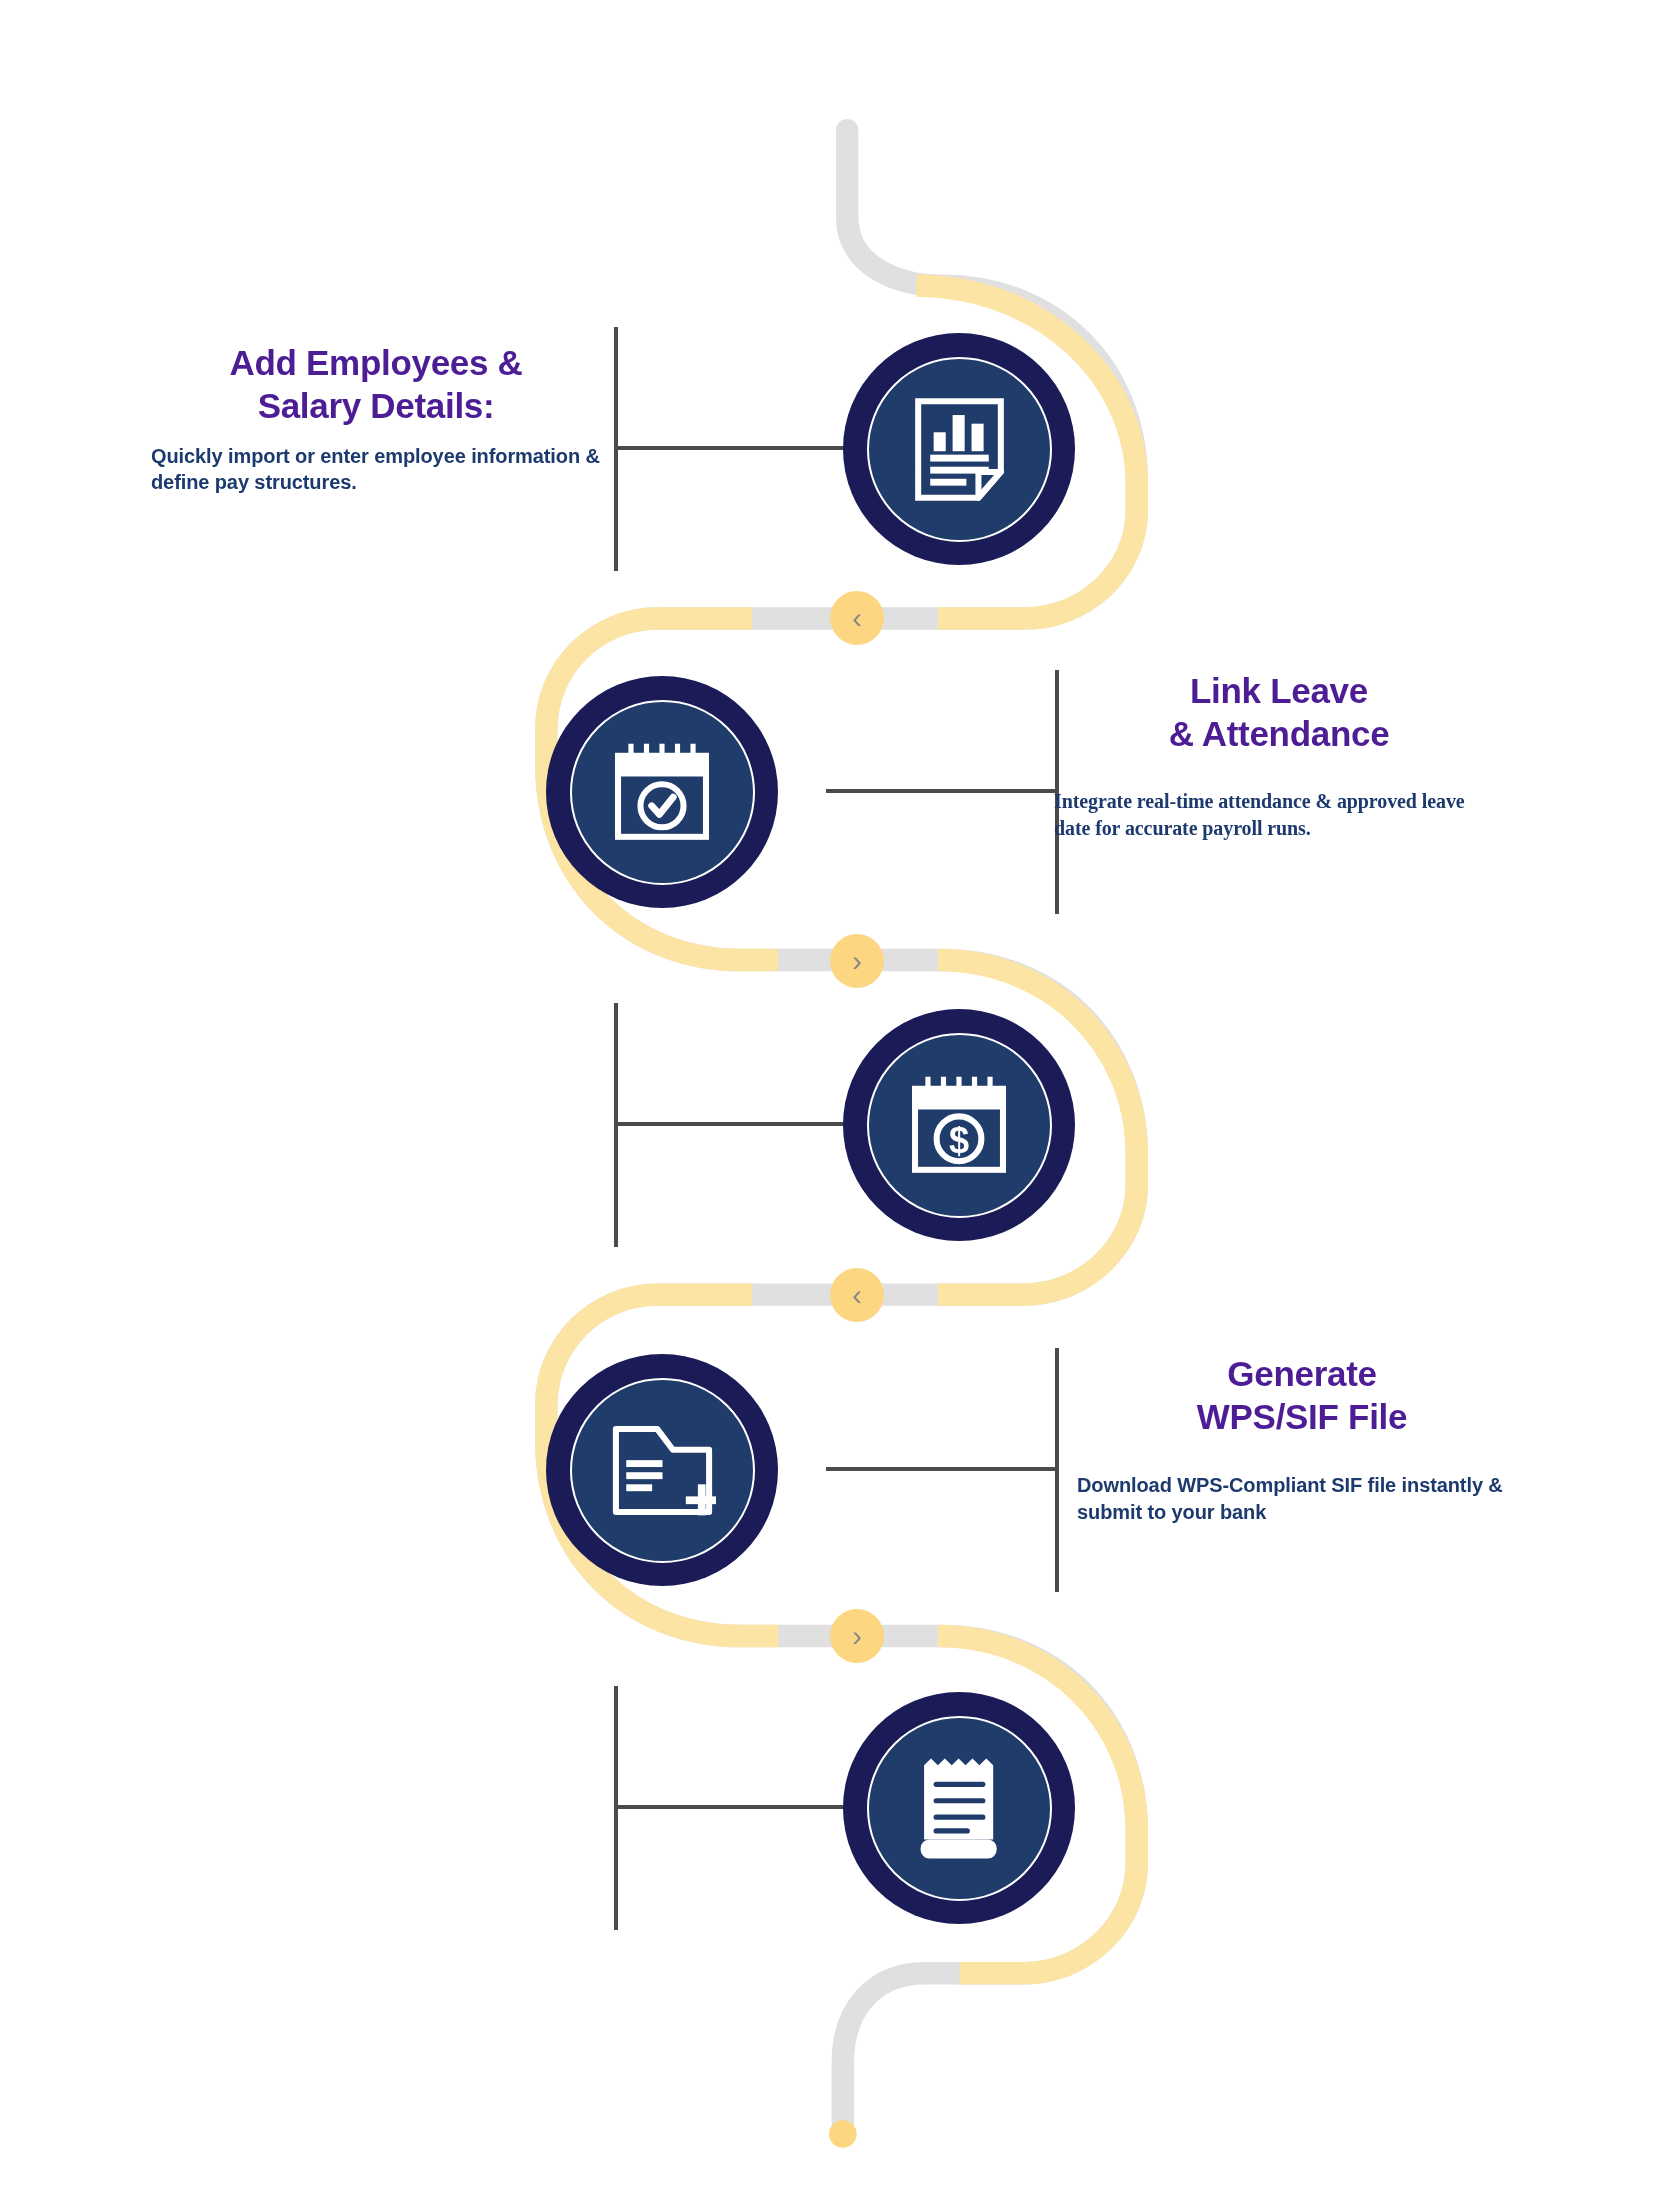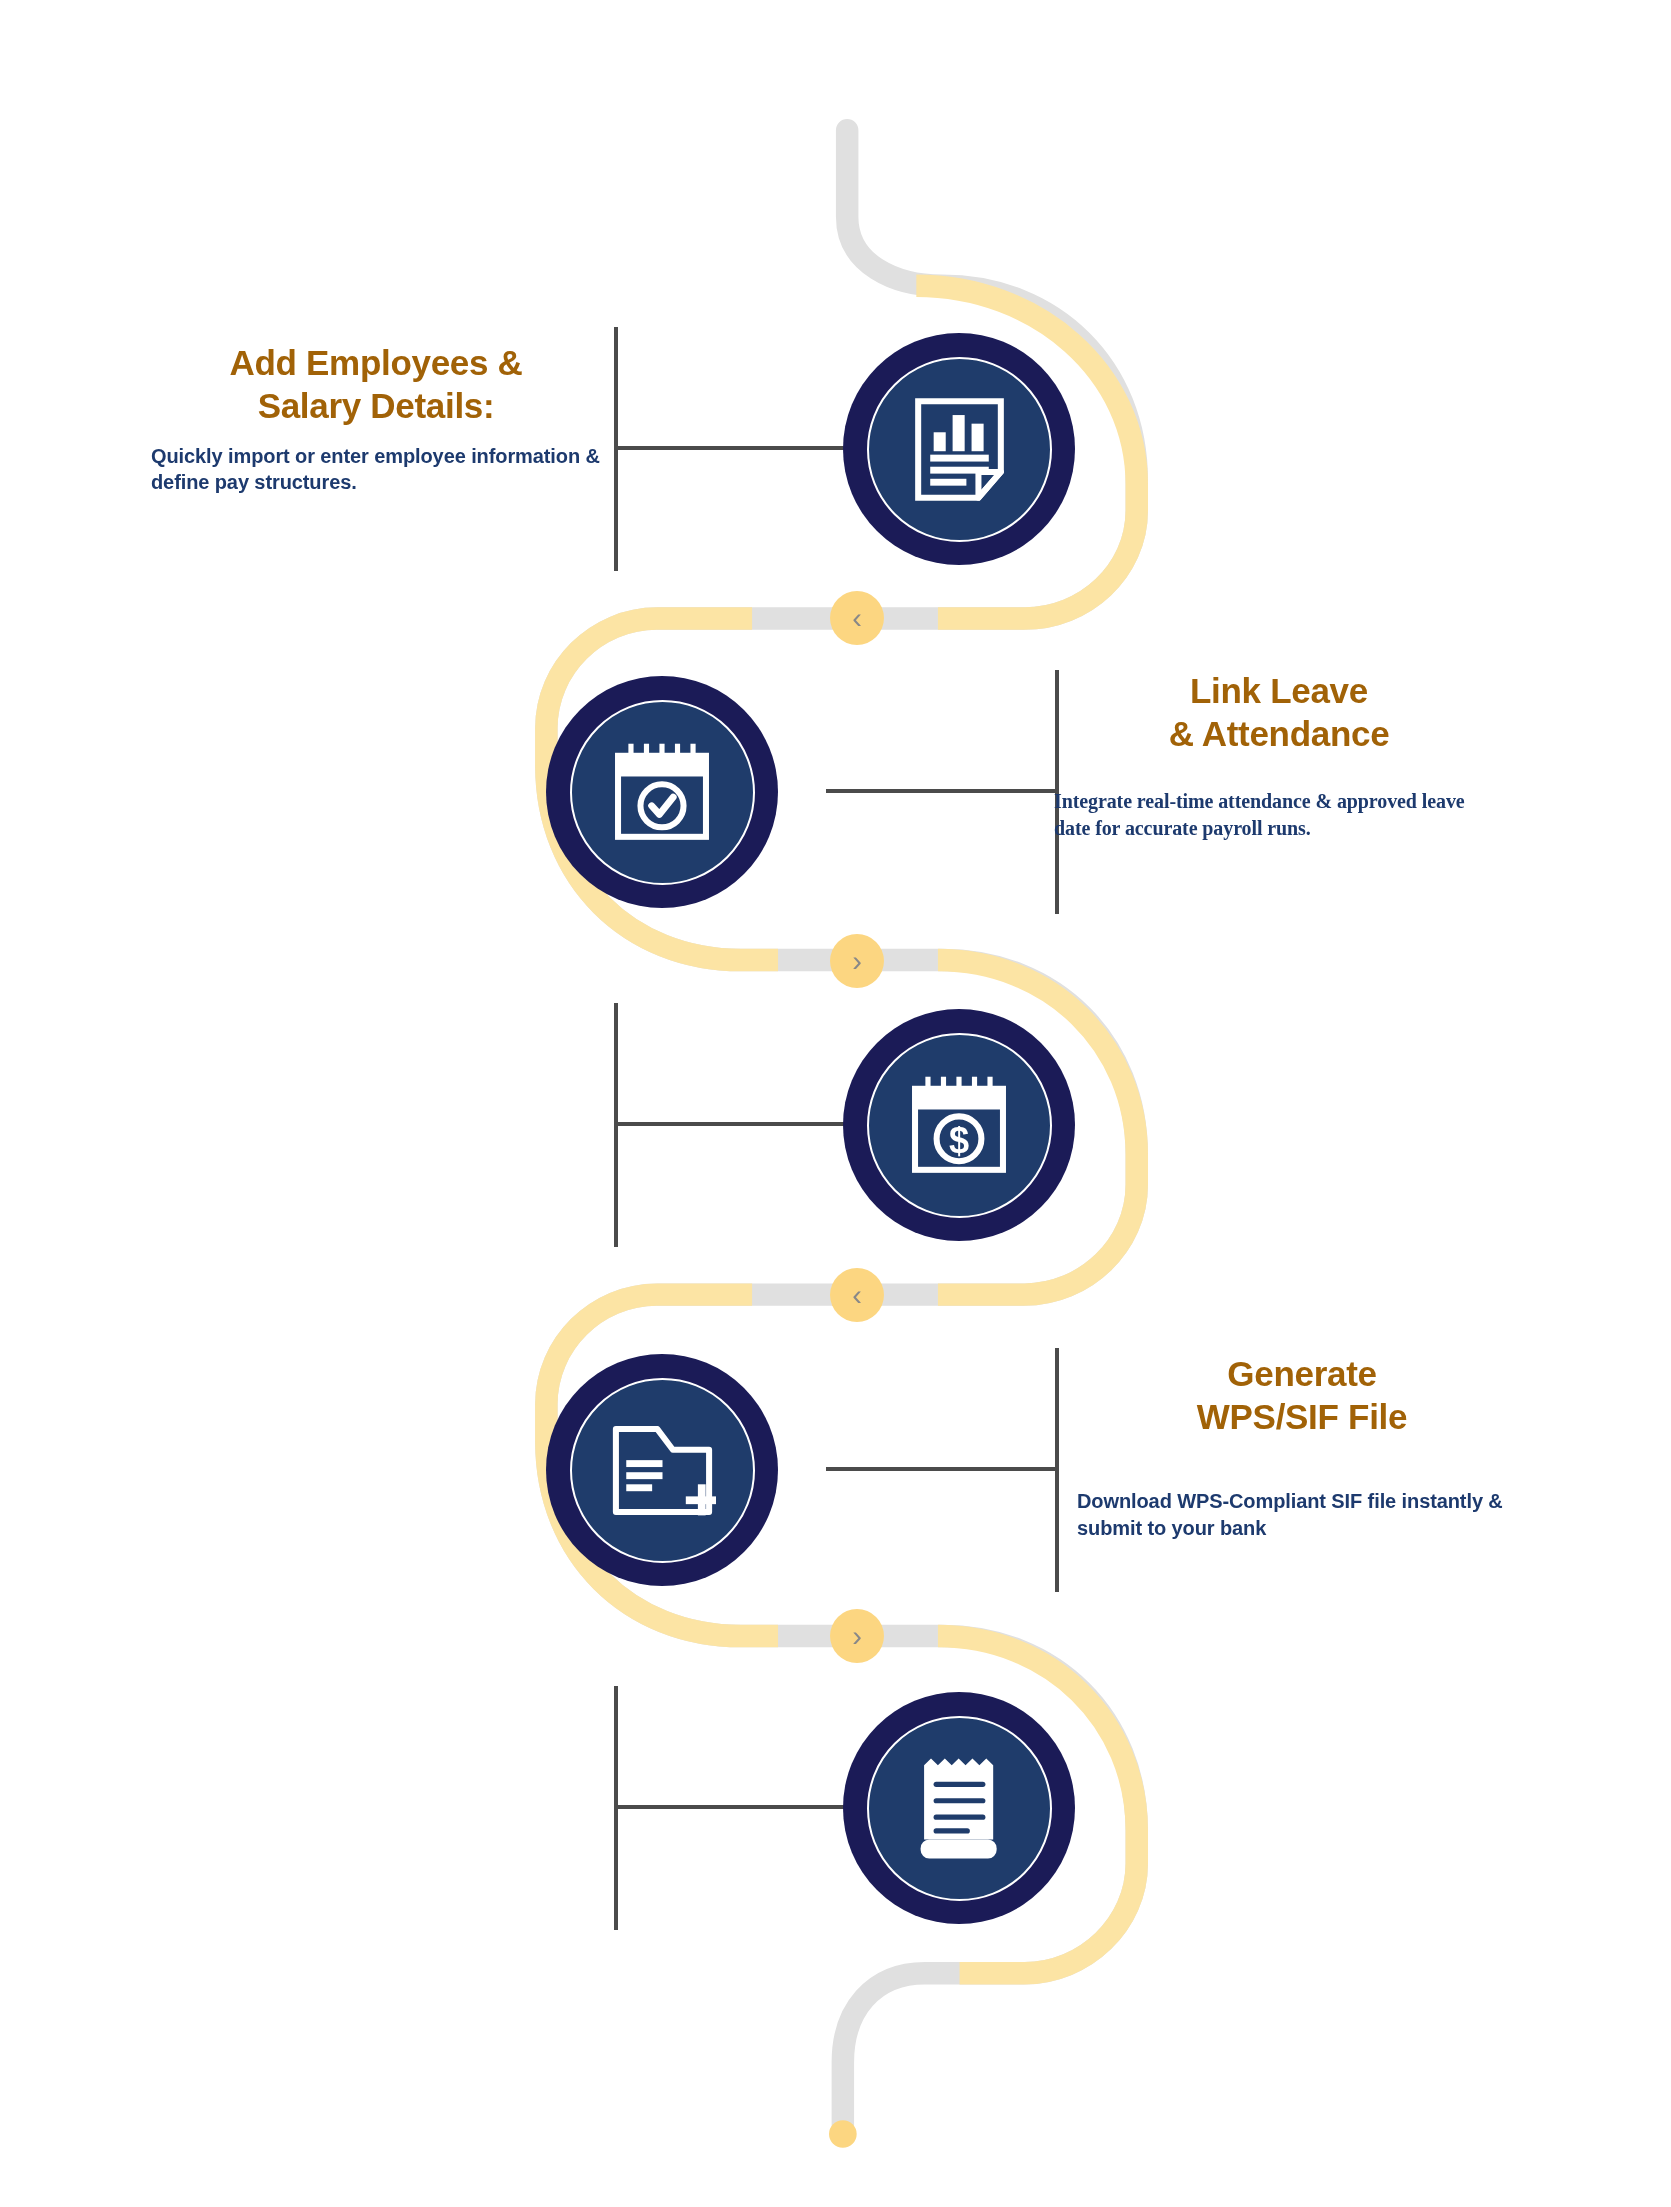--- a/index.html
+++ b/index.html
@@ -26,21 +26,21 @@
   .node svg{display:block;}
 
   
   .bracket{position:absolute;}
   .bracket .vline{position:absolute;width:4.3px;background:#4b4b4b;top:0;}
   .bracket .hline{position:absolute;height:4.3px;background:#4b4b4b;}
 
   
   .textblock{position:absolute;width:450px;}
   .textblock .title{
-    color:#a16207;font-weight:bold;font-size:35px;line-height:1.22;
+    color:#4c1d95;font-weight:bold;font-size:35px;line-height:1.22;
     text-align:center;letter-spacing:-0.3px;margin:0 0 15.6px 0;
   }
   .textblock .desc{
     color:#1d3a6e;font-weight:bold;font-size:20px;line-height:1.32;
     letter-spacing:-0.1px;margin:0;
   }
 </style>
 </head>
 <body>
 
@@ -235,21 +235,21 @@
         <rect x="89" y="86" width="37" height="9" fill="#fff"></rect>
       </svg>
     </div>
   </div>
 
   <div class="textblock" style="left:1077px;top:1353px;">
     <div class="title">
       <span>Generate</span><br>
       <span>WPS/SIF File</span>
     </div>
-    <p class="desc" style="margin-top:50px;">Download WPS-Compliant SIF file instantly &amp; submit to your bank</p>
+    <p class="desc" style="margin-top:34px;">Download WPS-Compliant SIF file instantly &amp; submit to your bank</p>
   </div>
 
   <div class="bracket" style="left:614px;top:1686px;width:233px;height:244px;">
     <div class="vline" style="left:0;height:244px;"></div>
     <div class="hline" style="left:0;top:119px;width:233px;"></div>
   </div>
 
   <div class="node" style="left:843px;top:1692px;">
     <div class="inner">
 

